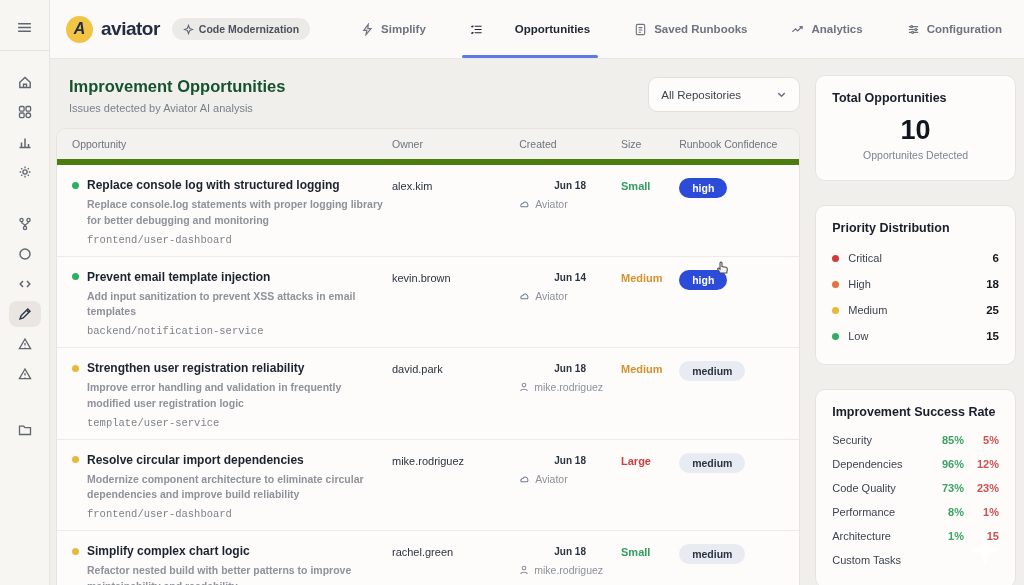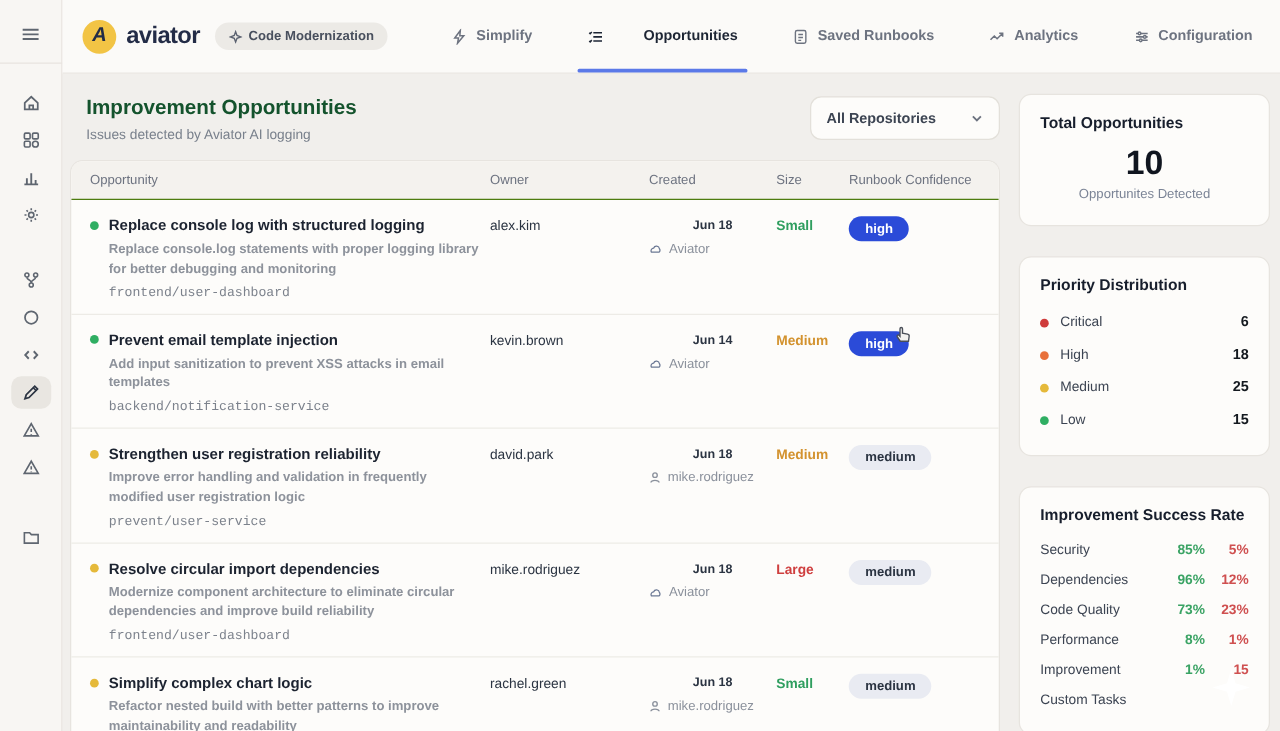--- a/index.html
+++ b/index.html
@@ -60,31 +60,31 @@
     position:absolute; left:50px; top:59px; width:974px; height:526px;
     display:flex; gap:15px; padding:16px 8px 0 6px;
   }
   .main-col { width:745px; }
   .page-head { display:flex; justify-content:space-between; align-items:flex-start; padding:2px 0 14px 13px; }
   .page-title { font-size:16.5px; font-weight:bold; color:#14532d; margin:0; }
   .page-sub { font-size:11px; color:#79808c; margin-top:6px; }
   .repo-select {
     width:152px; height:35px; background:#fdfcfa; border:1px solid #e3e0da; border-radius:9px;
     display:flex; align-items:center; justify-content:space-between; padding:0 12px;
-    font-size:11.5px; font-weight:700; color:#3c4452; cursor:pointer;
+    font-size:11.5px; font-weight:400; color:#3c4452; cursor:pointer;
   }
 
   
   .table-card {
     background:#fdfcfa; border:1px solid #e7e4df; border-bottom:none;
     border-radius:10px 10px 0 0; overflow:hidden;
   }
   .tgrid { display:grid; grid-template-columns:44% 17.5% 14% 8% 16.5%; }
   .thead {
-    background:#f4f2ee; border-bottom:1px solid #4d7c0f;
+    background:#f4f2ee; border-bottom:6px solid #4d7c0f;
     padding:9px 0 9px 15px; font-size:10.5px; color:#6d7380;
   }
   .row { padding:13px 0 10px 15px; border-bottom:1px solid #edebe6; }
   .title-line { display:flex; align-items:center; gap:8px; }
   .dot { width:7px; height:7px; border-radius:50%; flex:none; }
   .dot.green { background:#2fae62; } .dot.yellow { background:#e5b93a; }
   .r-title { font-size:12px; font-weight:bold; color:#1c2330; }
   .r-desc { font-size:10.5px; color:#8d929b; line-height:1.5; margin:5px 0 5px 15px; max-width:300px;font-weight:bold; }
   .r-repo { font-family:"Liberation Mono", monospace; font-size:10.5px; color:#7c828c; margin-left:15px; }
   .owner { font-size:11px; color:#2b3442; padding-top:2px; }
@@ -248,21 +248,21 @@
       <span>Configuration</span>
     </div>
   </nav>
 </header>
 
 <main class="content">
   <div class="main-col">
     <div class="page-head">
       <div>
         <h1 class="page-title">Improvement Opportunities</h1>
-        <div class="page-sub">Issues detected by Aviator AI logging</div>
+        <div class="page-sub">Issues detected by Aviator AI analysis</div>
       </div>
       <div class="repo-select">
         <span>All Repositories</span>
         <svg width="11" height="11" viewBox="0 0 12 12" fill="none" stroke="#6d7380" stroke-width="1.6">
             <path d="M2.5 4.5L6 8l3.5-3.5"></path>
           </svg>
       </div>
     </div>
 
     <div class="table-card">
@@ -320,21 +320,21 @@
         <div><span class="pill blue">high</span></div>
       </div>
 
       <div class="tgrid row">
         <div>
           <div class="title-line">
               <span class="dot yellow"></span>
               <span class="r-title">Strengthen user registration reliability</span>
             </div>
           <div class="r-desc">Improve error handling and validation in frequently modified user registration logic</div>
-          <div class="r-repo">prevent/user-service</div>
+          <div class="r-repo">template/user-service</div>
         </div>
         <div class="owner">david.park</div>
         <div>
           <div class="date">Jun 18</div>
           <div class="by">
               <svg width="10" height="10" viewBox="0 0 10 10" fill="none" stroke="#8b919c" stroke-width="1.1">
                 <circle cx="5" cy="3.1" r="1.8"></circle>
                 <path d="M1.7 9c.4-2.3 6.2-2.3 6.6 0"></path>
               </svg>
               <span>mike.rodriguez</span>
@@ -452,21 +452,21 @@
             </span>
         </div>
         <div class="sr-row">
           <span>Performance</span>
           <span class="sr-vals">
               <span class="sr-good">8%</span>
               <span class="sr-bad">1%</span>
             </span>
         </div>
         <div class="sr-row">
-          <span>Improvement</span>
+          <span>Architecture</span>
           <span class="sr-vals">
               <span class="sr-good">1%</span>
               <span class="sr-bad">15</span>
             </span>
         </div>
         <div class="sr-row">
           <span>Custom Tasks</span>
           <span class="sr-vals">
               <span class="sr-good"></span>
               <span class="sr-bad"></span>

